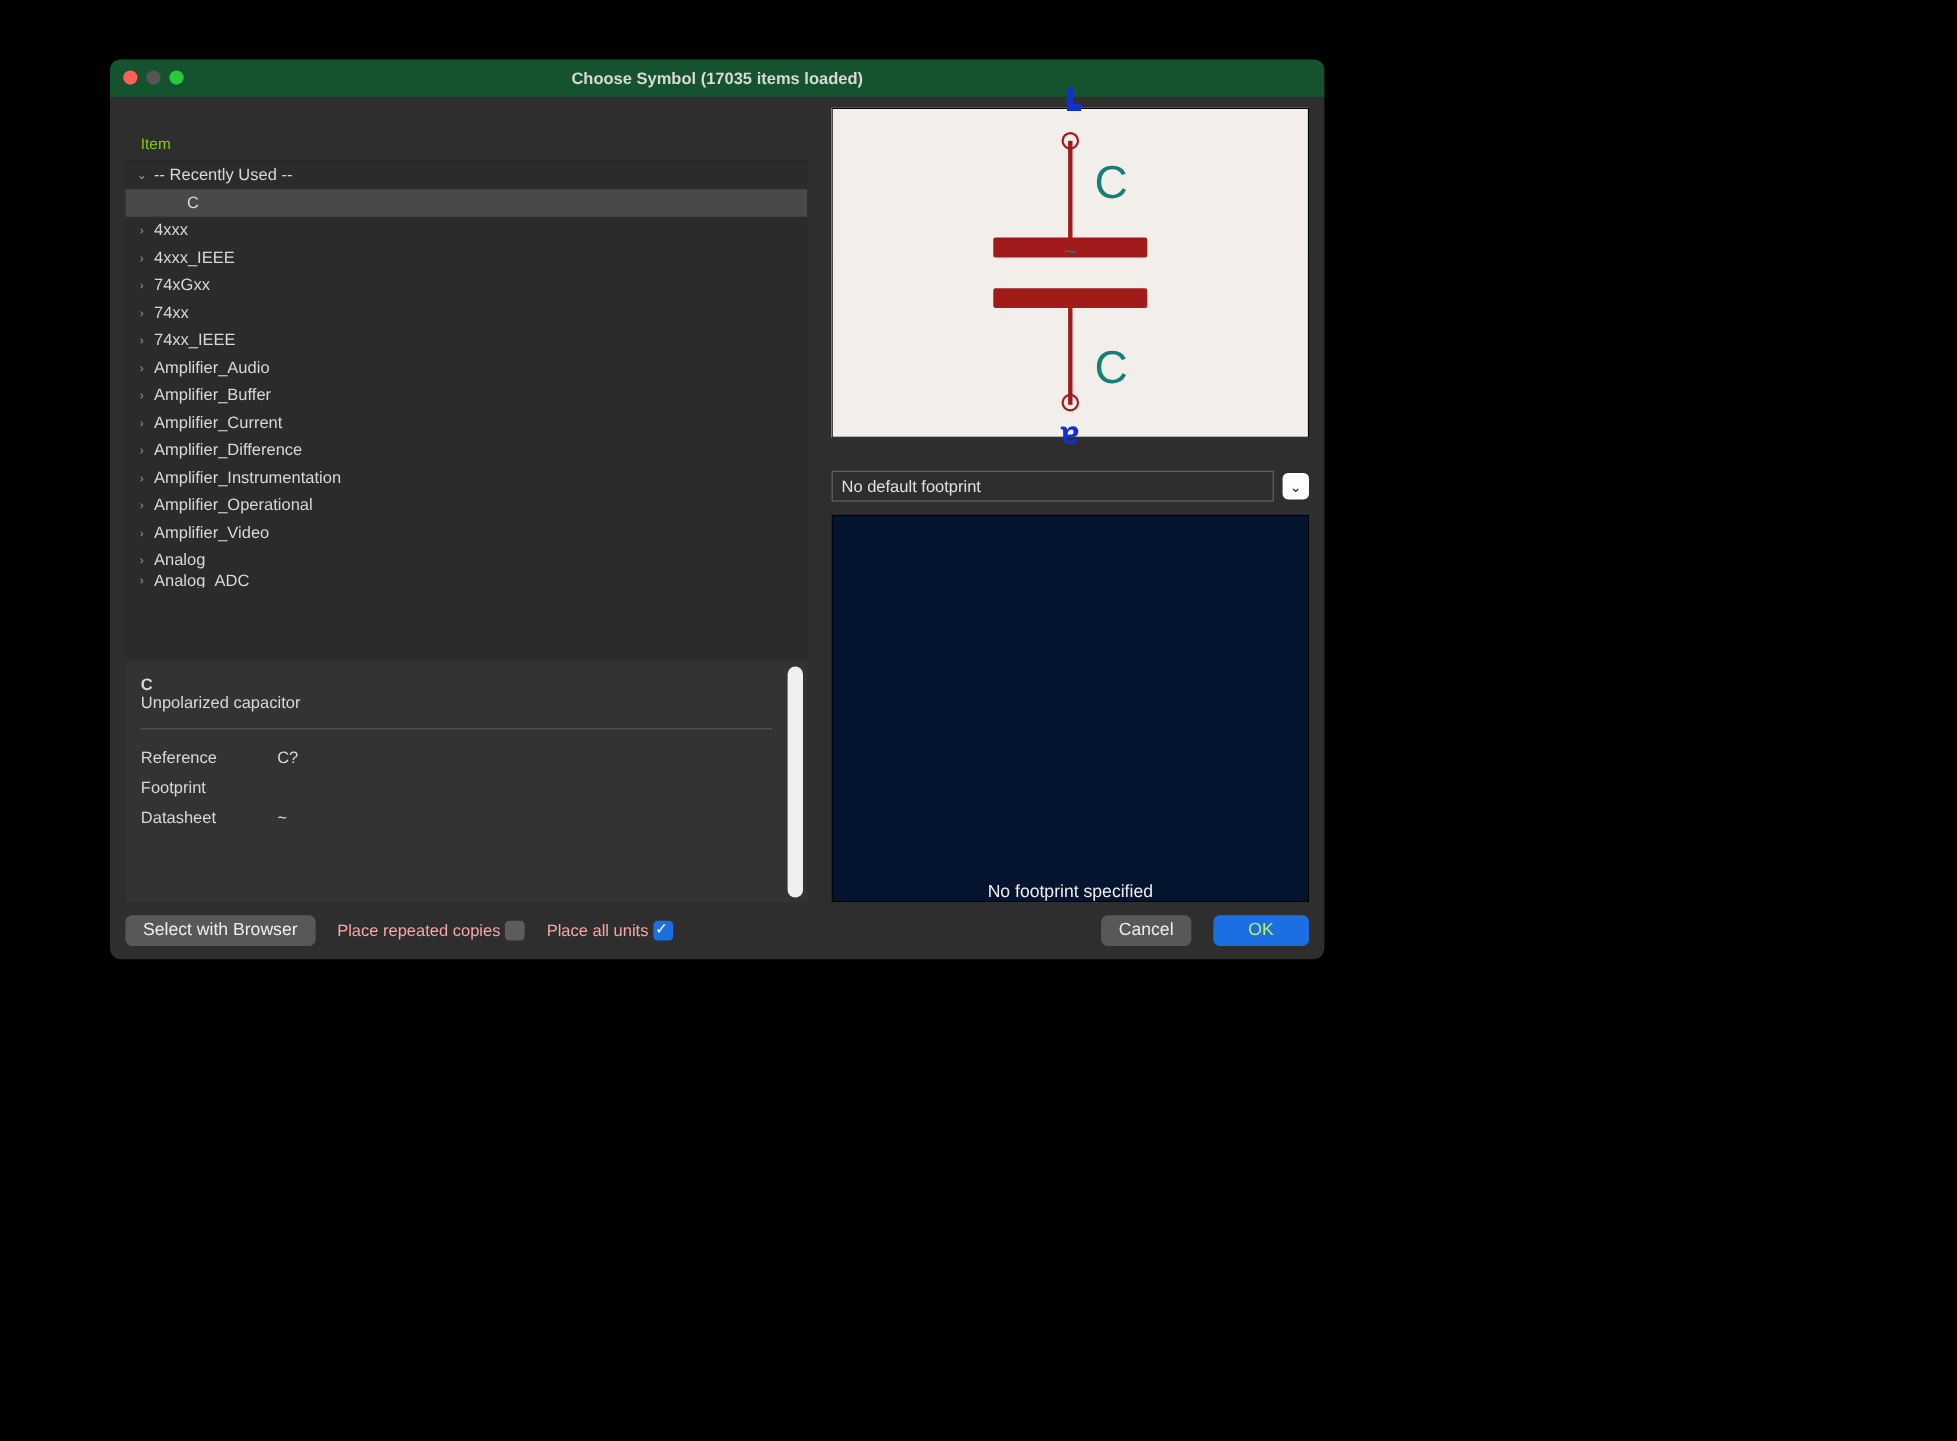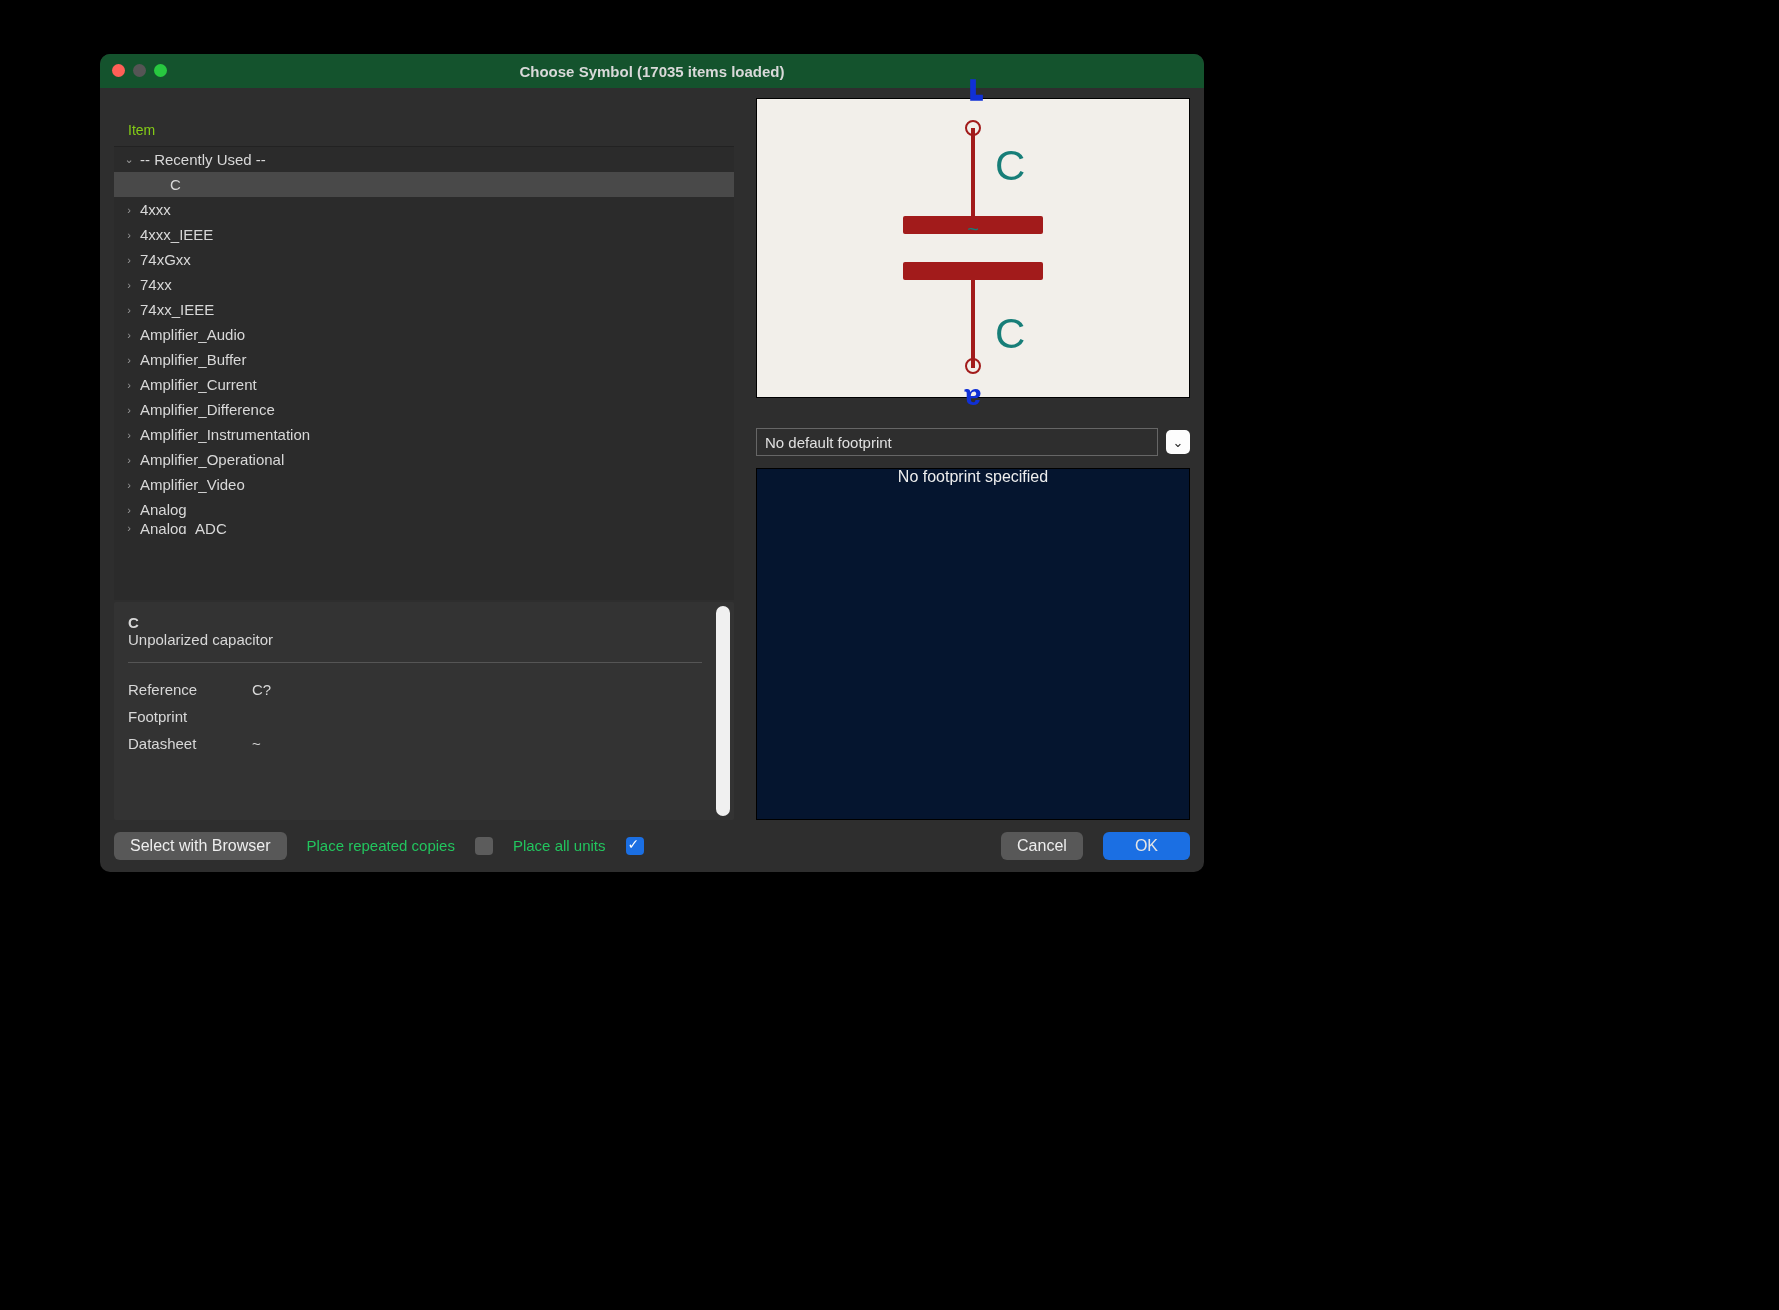--- a/index.html
+++ b/index.html
@@ -208,21 +208,21 @@
     align-items:center;
     justify-content:center;
     font-size:13px;
   }
   .footprint-area {
     flex:1;
     margin-top:12px;
     background:#05152f;
     box-shadow: inset 0 0 0 1px #000;
     display:flex;
-    align-items:flex-start;
+    align-items:flex-end;
     justify-content:center;
     color:#eee;
     font-size:16px;
     min-height: 320px;
   }
 
   .footer {
     height: 52px;
     display:flex;
     align-items:center;
@@ -234,27 +234,28 @@
     color:#eee;
     border:none;
     border-radius:6px;
     height:28px;
     padding: 0 16px;
     font-size:16px;
     cursor:pointer;
   }
   .mac-btn.primary {
     background:#1b6fe3;
-    color:#e5e5e5;
+    color:#bef264;
     padding: 0 32px;
   }
   .check-label {
     display:flex;
-    gap:20px;
-    color:#22c55e;
+    align-items:center;
+    gap:4px;
+    color:#fca5a5;
     font-size:15px;
   }
   .checkbox {
     width:18px; height:18px;
     border-radius:4px;
     background:#5c5c5c;
     position:relative;
   }
   .checkbox.checked {
     background:#1b6fe3;

